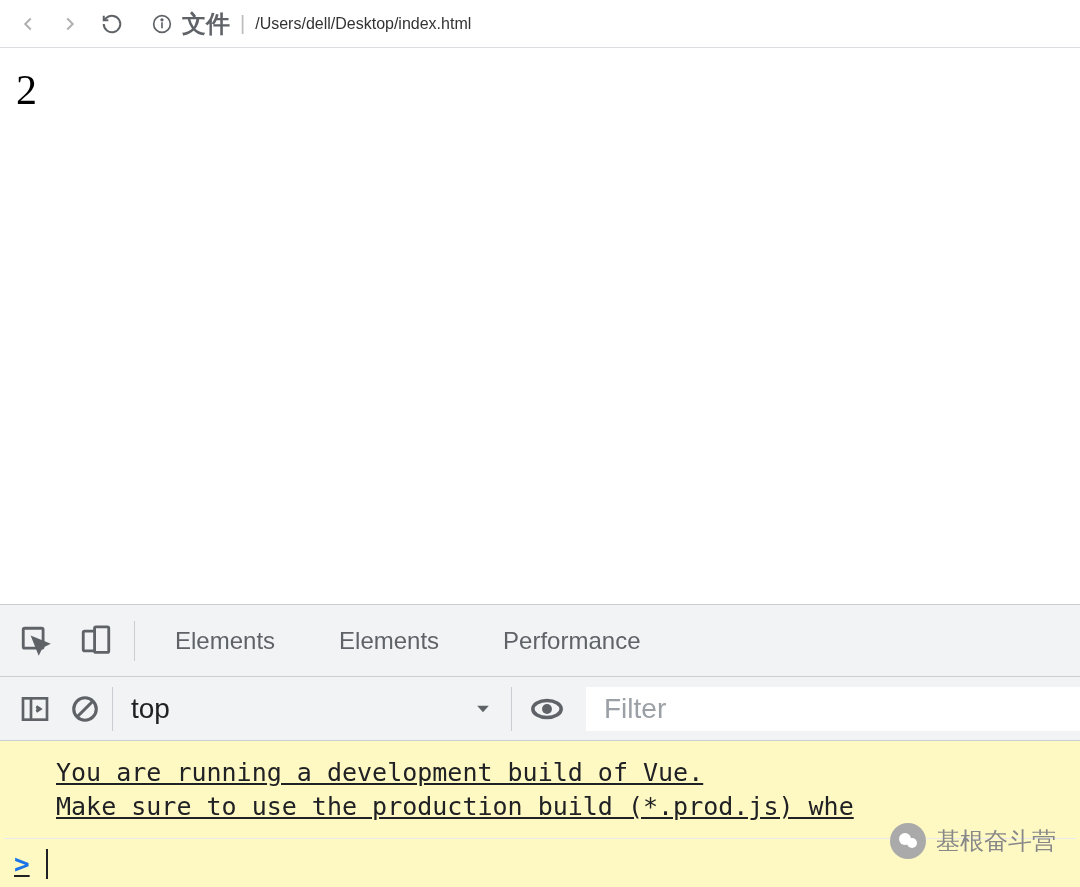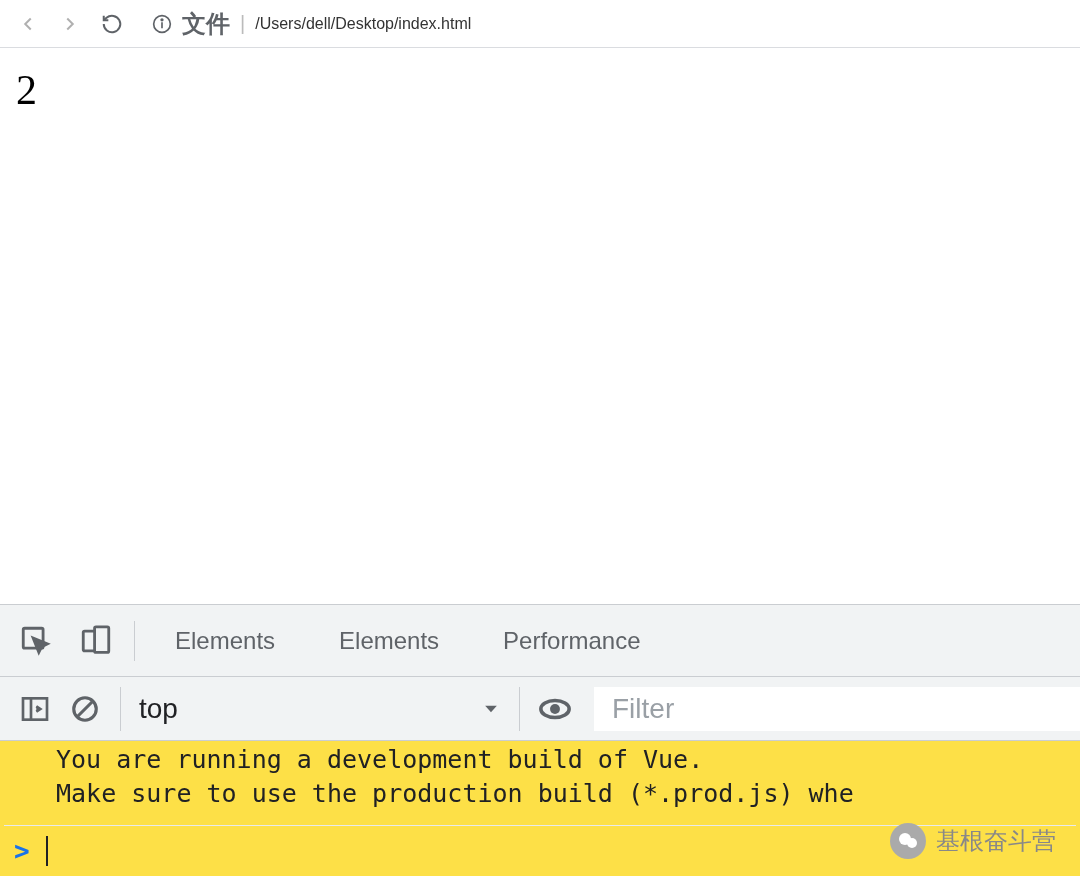--- a/index.html
+++ b/index.html
@@ -137,43 +137,44 @@
       display: flex;
       align-items: center;
       width: 400px;
       height: 44px;
       padding: 0 18px;
       font-size: 28px;
       color: #202124;
       border-right: 1px solid #cacdd1;
       border-left: 1px solid #cacdd1;
       justify-content: space-between;
-      margin-left: 10px;
+      margin-left: 2px;
       margin-right: 10px;
     }
     .filter-input {
       flex: 1;
       height: 44px;
       padding: 0 18px;
       font-size: 28px;
       color: #a16207;
       background: #fff;
       border: none;
       margin-left: 14px;
       outline: none;
     }
     .filter-input::placeholder { color: #9aa0a6; }
 
     
     .console-output {
-      background: #fde047;
-      padding: 0 4px 0 4px;
+      background: #fef9c3;
+      padding: 13px 4px 0 4px;
       font-family: Menlo, Consolas, monospace;
       font-size: 25px;
       color: #202124;
+      text-decoration: underline;
     }
     .console-message {
       padding: 2px 0 14px 52px;
       line-height: 1.35;
       white-space: pre;
       border-bottom: 1px solid #e8eaed;
     }
     .console-prompt-line {
       display: flex;
       align-items: center;

